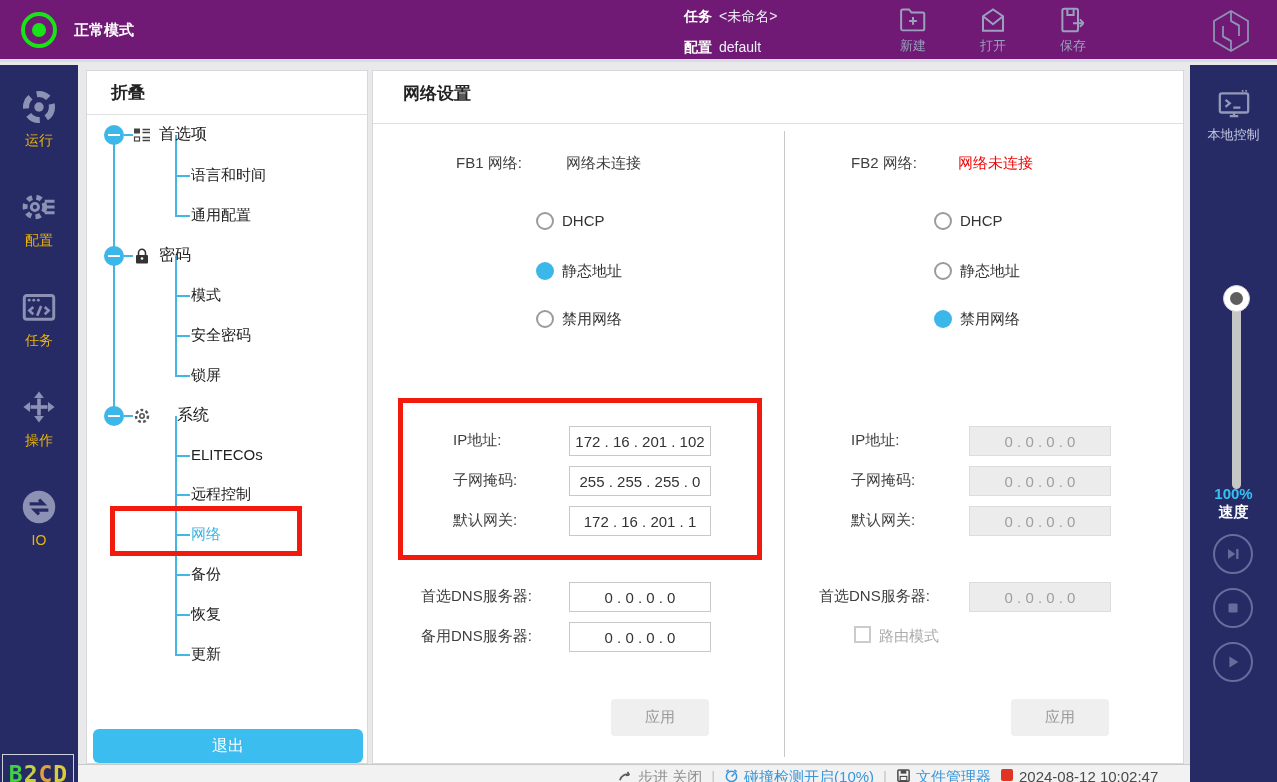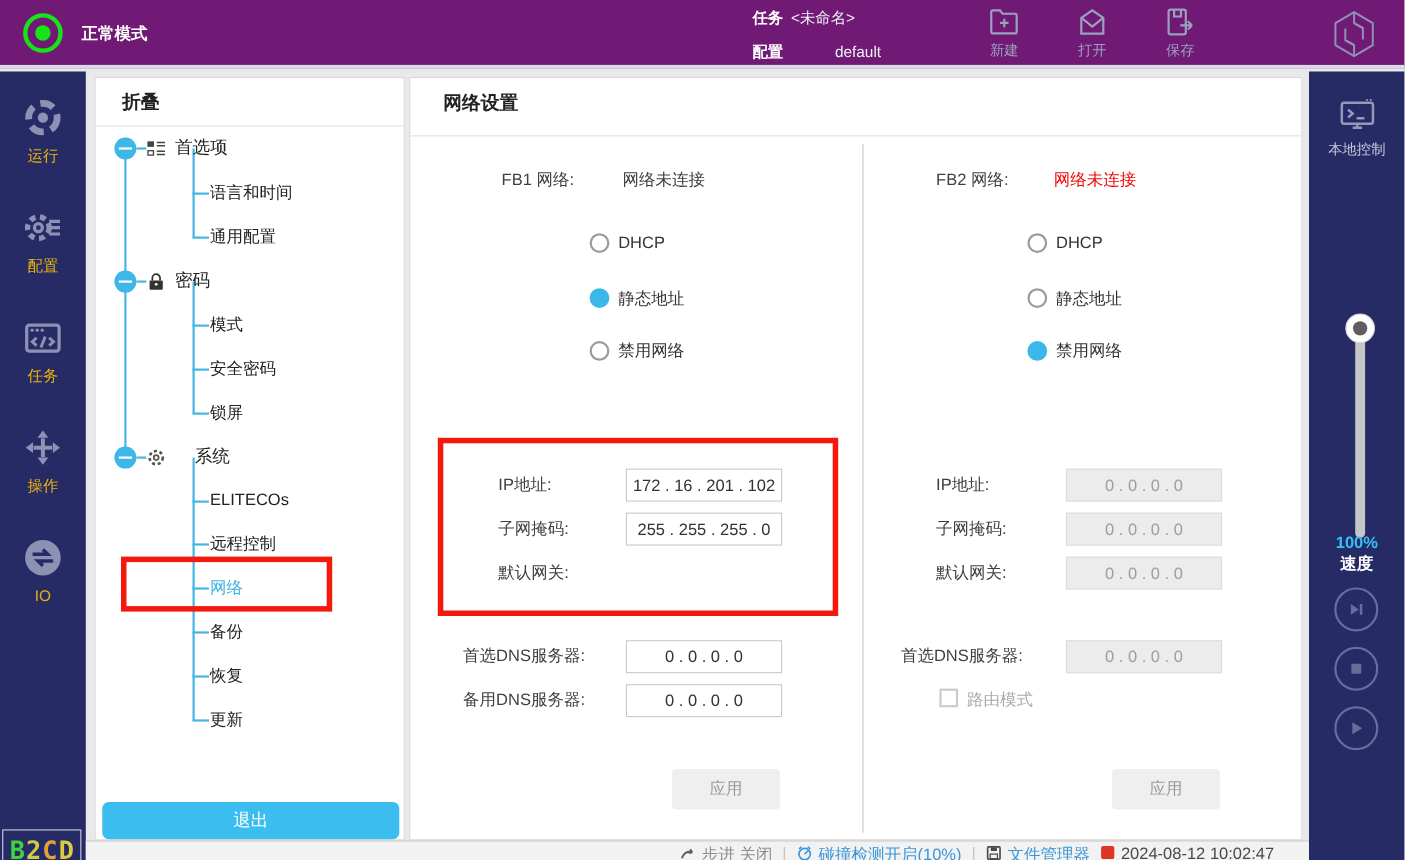--- a/index.html
+++ b/index.html
@@ -73,21 +73,21 @@
 
 <div id="app">
 
   <div class="topbar">
     <span class="ring"></span>
     <span class="mode-label">正常模式</span>
 
     <span class="tb-lab" style="left:684px;top:8px;">任务</span>
     <span class="tb-val" style="left:719px;top:8px;">&lt;未命名&gt;</span>
     <span class="tb-lab" style="left:684px;top:39px;">配置</span>
-    <span class="tb-val" style="left:719px;top:39px;margin-left:40px;">default</span>
+    <span class="tb-val" style="left:719px;top:39px;">default</span>
 
     <div class="tb-btn" style="left:881px;">
       <svg width="30" height="30" viewBox="0 0 24 24" fill="none" stroke="#9aa0bd" stroke-width="1.6">
         <path d="M2.5 6V4.8A1.3 1.3 0 013.8 3.5h5l2 2.5h8.9a1.3 1.3 0 011.3 1.3V19a1.3 1.3 0 01-1.3 1.3H3.8A1.3 1.3 0 012.5 19z"></path>
         <path d="M12 9.6v6.2M8.9 12.7h6.2"></path>
       </svg>
       <span class="cap">新建</span>
     </div>
     <div class="tb-btn" style="left:961px;">
       <svg width="30" height="30" viewBox="0 0 24 24" fill="none" stroke="#9aa0bd" stroke-width="1.6">
@@ -234,20 +234,21 @@
     <span class="radio sel" style="left:163px;top:191px;"></span>
     <span class="radio-cap" style="left:189px;top:191px;">静态地址</span>
     <span class="radio" style="left:163px;top:239px;"></span>
     <span class="radio-cap" style="left:189px;top:239px;">禁用网络</span>
 
     <span class="nw-lab" style="left:80px;top:360px;">IP地址:</span>
     <div class="field" style="left:196px;top:355px;text-align:right;">172 . 16 . 201 . 102</div>
     <span class="nw-lab" style="left:80px;top:400px;">子网掩码:</span>
     <div class="field" style="left:196px;top:395px;">255 . 255 . 255 . 0</div>
     <span class="nw-lab" style="left:80px;top:440px;">默认网关:</span>
+    <div class="field" style="left:196px;top:435px;">172 . 16 . 201 . 1</div>
     <span class="nw-lab" style="left:48px;top:516px;">首选DNS服务器:</span>
     <div class="field" style="left:196px;top:511px;">0 . 0 . 0 . 0</div>
     <span class="nw-lab" style="left:48px;top:556px;">备用DNS服务器:</span>
     <div class="field" style="left:196px;top:551px;">0 . 0 . 0 . 0</div>
 
     <button class="apply-btn" style="left:238px;top:628px;">应用</button>
 
     <span class="nw-lab" style="left:478px;top:83px;">FB2 网络:</span>
     <span class="nw-lab" style="left: 585px; top: 83px; color: rgb(241, 9, 9);">网络未连接</span>
 

